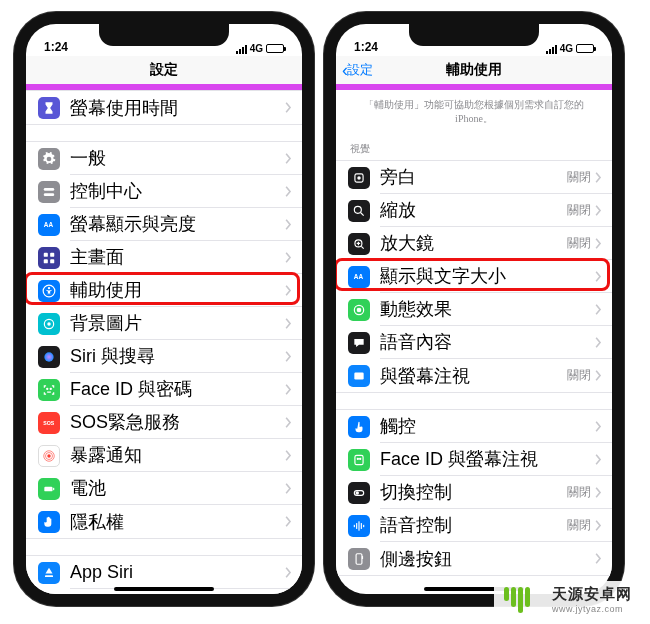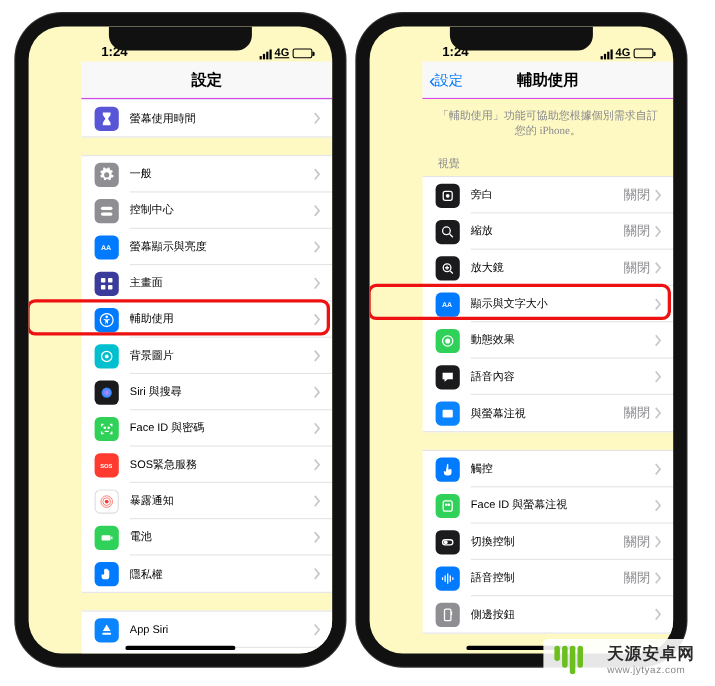--- a/index.html
+++ b/index.html
@@ -16,49 +16,49 @@
 
   
   .phone {
     width: 300px; height: 594px;
     background: #111; border-radius: 42px;
     padding: 12px; position: relative;
     box-shadow: 0 0 0 1px #333;
   }
   .screen {
     width: 100%; height: 100%;
-    background: #fef9c3; border-radius: 30px;
-    overflow: hidden; position: relative; padding-left: 48px;
+    background: #ffffff; border-radius: 30px;
+    overflow: hidden; position: relative;
   }
   .notch {
     position: absolute; top: 0; left: 50%; transform: translateX(-50%);
     width: 130px; height: 22px; background: #111;
     border-bottom-left-radius: 14px; border-bottom-right-radius: 14px;
     z-index: 20;
   }
 
   
   .statusbar {
     height: 32px; display: flex; align-items: flex-end; padding: 0 18px 2px;
     font-size: 12px; font-weight: 600; color: #000;
   }
   .statusbar .time { flex: 1; }
-  .sb-right { display: flex; align-items: center; gap: 3px; font-size: 10px; text-decoration: underline; }
+  .sb-right { display: flex; align-items: center; gap: 3px; font-size: 10px; }
   .sb-right .signal { display:flex; align-items:flex-end; gap:1px; height:10px; }
   .sb-right .signal span { width:2px; background:#000; }
   .sb-right .signal span:nth-child(1){height:3px} .sb-right .signal span:nth-child(2){height:5px}
   .sb-right .signal span:nth-child(3){height:7px} .sb-right .signal span:nth-child(4){height:9px}
   .battery { width:18px; height:9px; border:1px solid #000; border-radius:2px; position:relative; }
   .battery::after { content:""; position:absolute; right:-3px; top:2px; width:2px; height:4px; background:#000; border-radius:0 1px 1px 0; }
   .battery .fill { background:#000; height:100%; width:30%; }
 
   
   .navbar {
     height: 34px; background: #f8f8f8;
-    border-bottom: 1px solid #d946ef;
+    border-bottom: 6px solid #d946ef;
     display: flex; align-items: center; justify-content: center;
     position: relative;
   }
   .navbar .title { font-size: 14px; font-weight: 600; color: #000; }
   .navbar .back {
     position: absolute; left: 6px; display: flex; align-items: center;
     color: #007aff; font-size: 13px;
   }
   .navbar .back .chev { font-size: 18px; line-height: 1; margin-right: -1px; }
 
@@ -82,21 +82,21 @@
   .row .iconbox {
     width: 22px; height: 22px; border-radius: 5px; flex-shrink: 0;
     display: flex; align-items: center; justify-content: center;
     color: #fff; font-size: 11px;
   }
   .row .iconbox svg { width: 14px; height: 14px; }
   .row .row-body {
     flex: 1; display: flex; align-items: center; height: 33px;
     border-bottom: 1px solid #e3e3e8; margin-left: 10px; padding-right: 10px;
   }
-  .row .label { flex: 1; font-size: 10px; color: #000; }
+  .row .label { flex: 1; font-size: 18px; color: #000; }
   .row .value { font-size: 12px; color: #8a8a8e; margin-right: 4px; }
   .chevron { color: #c7c7cc; }
   .chevron svg { width: 7px; height: 11px; display:block; }
 
   .hilite {
     position: absolute; border: 3px solid #e11; border-radius: 8px;
     pointer-events: none; z-index: 30;
   }
 
   .home-ind {

